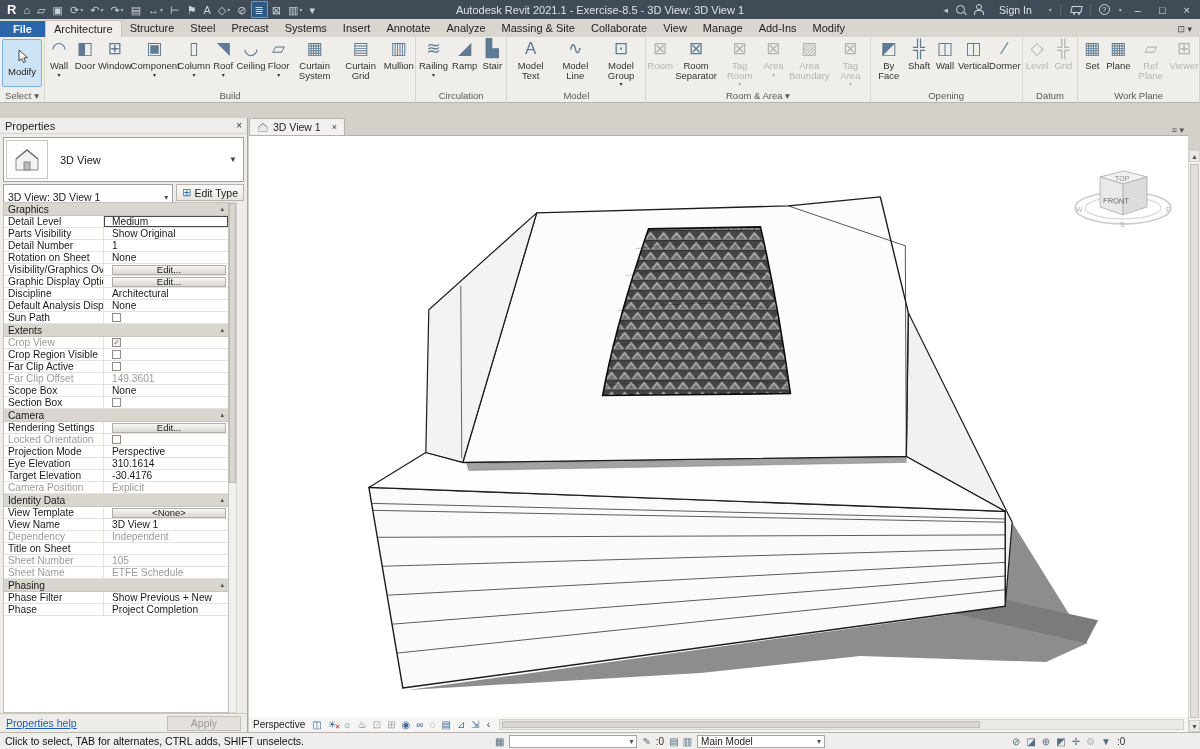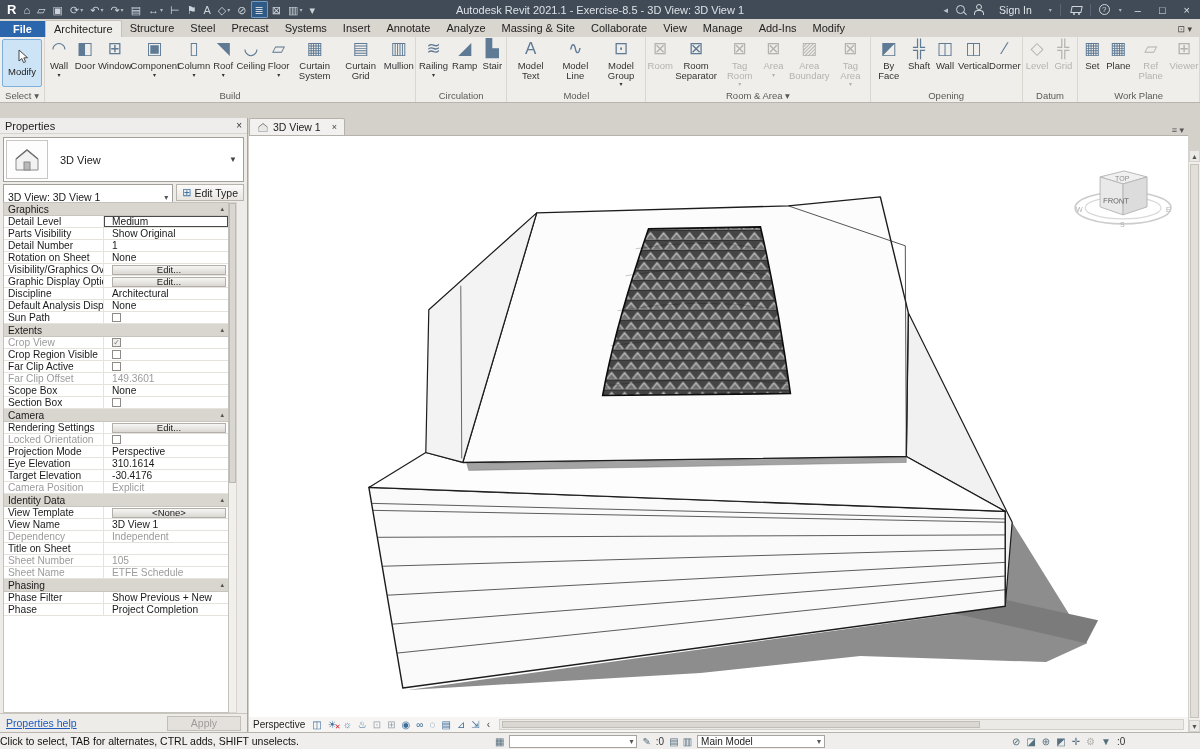--- a/index.html
+++ b/index.html
@@ -102,21 +102,21 @@
 .hscroll{flex:1;height:11px;background:#eceae7;border:1px solid #d3d0cb;position:relative}
 .hthumb{position:absolute;top:1px;bottom:1px;left:2px;width:70%;background:#dbd8d4;border:1px solid #c1beb8}
 .vscroll{position:absolute;right:0;top:32px;width:12px;height:582px;background:#f1efec;border-left:1px solid #d5d2cd;display:flex;flex-direction:column}
 .varrow{height:12px;font-size:7px;color:#555;text-align:center;line-height:11px;background:#eceae6;border:1px solid #d5d2cd}
 .vtrack{flex:1;position:relative}
 .vthumb{position:absolute;left:1px;right:1px;top:2px;bottom:2px;background:#e2dfda;border:1px solid #c6c3bd}
 .vcorner{position:absolute;right:0;top:614px;width:12px;height:15px;background:#efedea}
 
 
 .statusbar{height:17px;background:#f0eeec;border-top:1px solid #b7b4ae;position:relative;display:flex;align-items:center;font-size:10.5px}
-.sb-hint{color:#111;white-space:nowrap}
+.sb-hint{padding-left:5px;color:#111;white-space:nowrap}
 .sb-mid{position:absolute;left:495px;display:flex;align-items:center;gap:5px}
 .sb-right{position:absolute;left:1012px;display:flex;align-items:center;gap:6px}
 .sb-combo{width:128px;height:13px;background:#fff;border:1px solid #a7a4a0;display:flex;align-items:center;padding:0 3px;font-size:10px;color:#222}
 .sic{font-size:10px;color:#56707f;line-height:13px}
 .sic.sdis{color:#b2afaa}
 .sb-count{font-size:10px;color:#333}
 </style>
 </head>
 <body>
 

